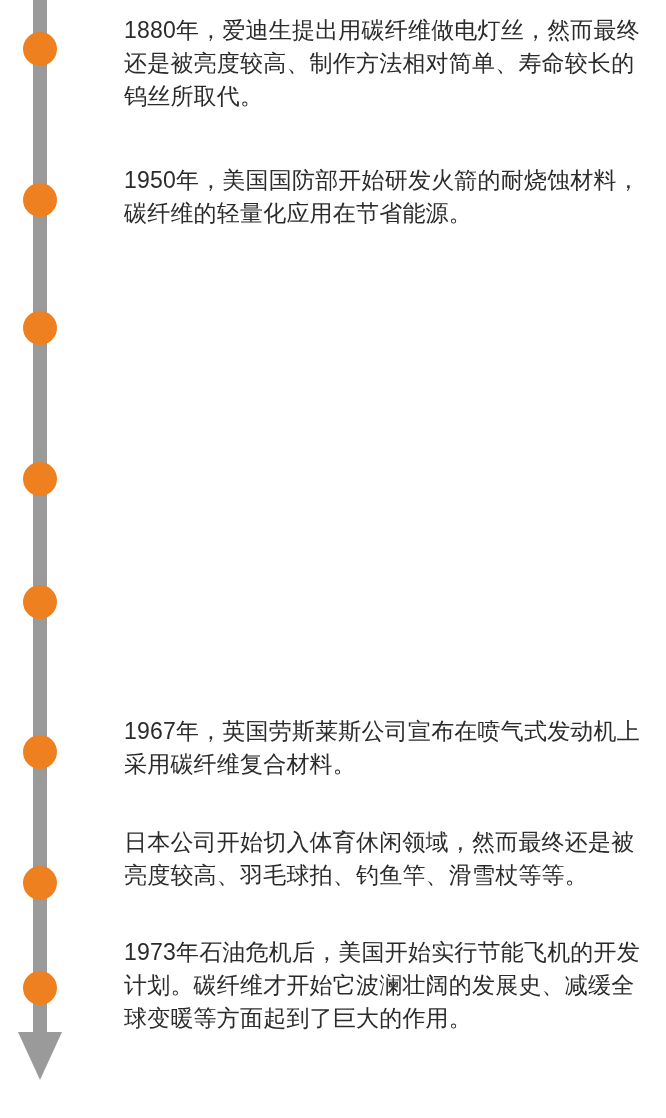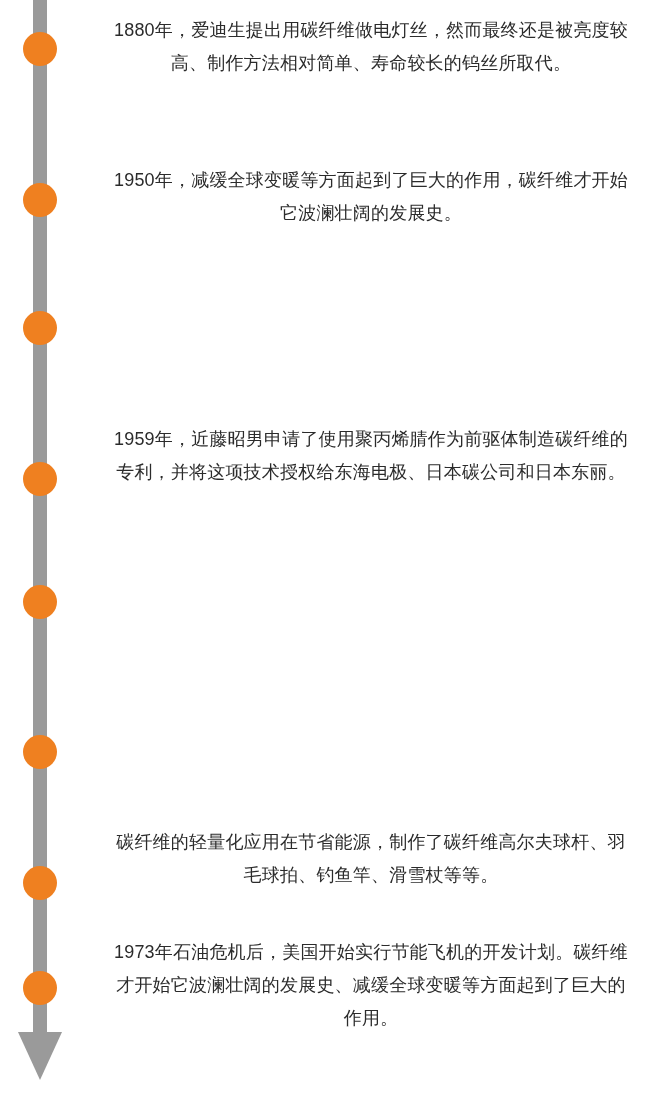--- a/index.html
+++ b/index.html
@@ -41,51 +41,51 @@
     position: absolute;
     width: 34px;
     height: 34px;
     border-radius: 50%;
     background: #ef8020;
     left: 23px;
   }
   
   .entry {
     position: absolute;
-    left: 110px;
+    left: 124px;
     width: 522px;
     color: #2b2b2b;
-    font-size: 18px;
+    font-size: 23px;
     line-height: 33px;
     letter-spacing: 0.2px;
-    text-align: center;
+    text-align: left;
   }
 </style>
 </head>
 <body>
 
 <div id="page">
 
   <div id="axis"></div>
   <div id="axis-arrow"></div>
 
   <div class="dot" style="top:32px"></div>
   <div class="entry" style="top:14px">1880年，爱迪生提出用碳纤维做电灯丝，然而最终还是被亮度较高、制作方法相对简单、寿命较长的钨丝所取代。</div>
 
   <div class="dot" style="top:183px"></div>
-  <div class="entry" style="top:164px">1950年，减缓全球变暖等方面起到了巨大的作用，碳纤维才开始它波澜壮阔的发展史。</div>
+  <div class="entry" style="top:164px">1950年，美国国防部开始研发火箭的耐烧蚀材料，碳纤维的轻量化应用在节省能源。</div>
 
   <div class="dot" style="top:311px"></div>
 
   <div class="dot" style="top:462px"></div>
-  <div class="entry" style="top:423px">1959年，近藤昭男申请了使用聚丙烯腈作为前驱体制造碳纤维的专利，并将这项技术授权给东海电极、日本碳公司和日本东丽。</div>
 
   <div class="dot" style="top:585px"></div>
 
   <div class="dot" style="top:735px"></div>
+  <div class="entry" style="top:715px">1967年，英国劳斯莱斯公司宣布在喷气式发动机上采用碳纤维复合材料。</div>
 
   <div class="dot" style="top:866px"></div>
-  <div class="entry" style="top:826px">碳纤维的轻量化应用在节省能源，制作了碳纤维高尔夫球杆、羽毛球拍、钓鱼竿、滑雪杖等等。</div>
+  <div class="entry" style="top:826px">日本公司开始切入体育休闲领域，然而最终还是被亮度较高、羽毛球拍、钓鱼竿、滑雪杖等等。</div>
 
   <div class="dot" style="top:971px"></div>
   <div class="entry" style="top:936px">1973年石油危机后，美国开始实行节能飞机的开发计划。碳纤维才开始它波澜壮阔的发展史、减缓全球变暖等方面起到了巨大的作用。</div>
 
 </div>
 
 </body></html>

